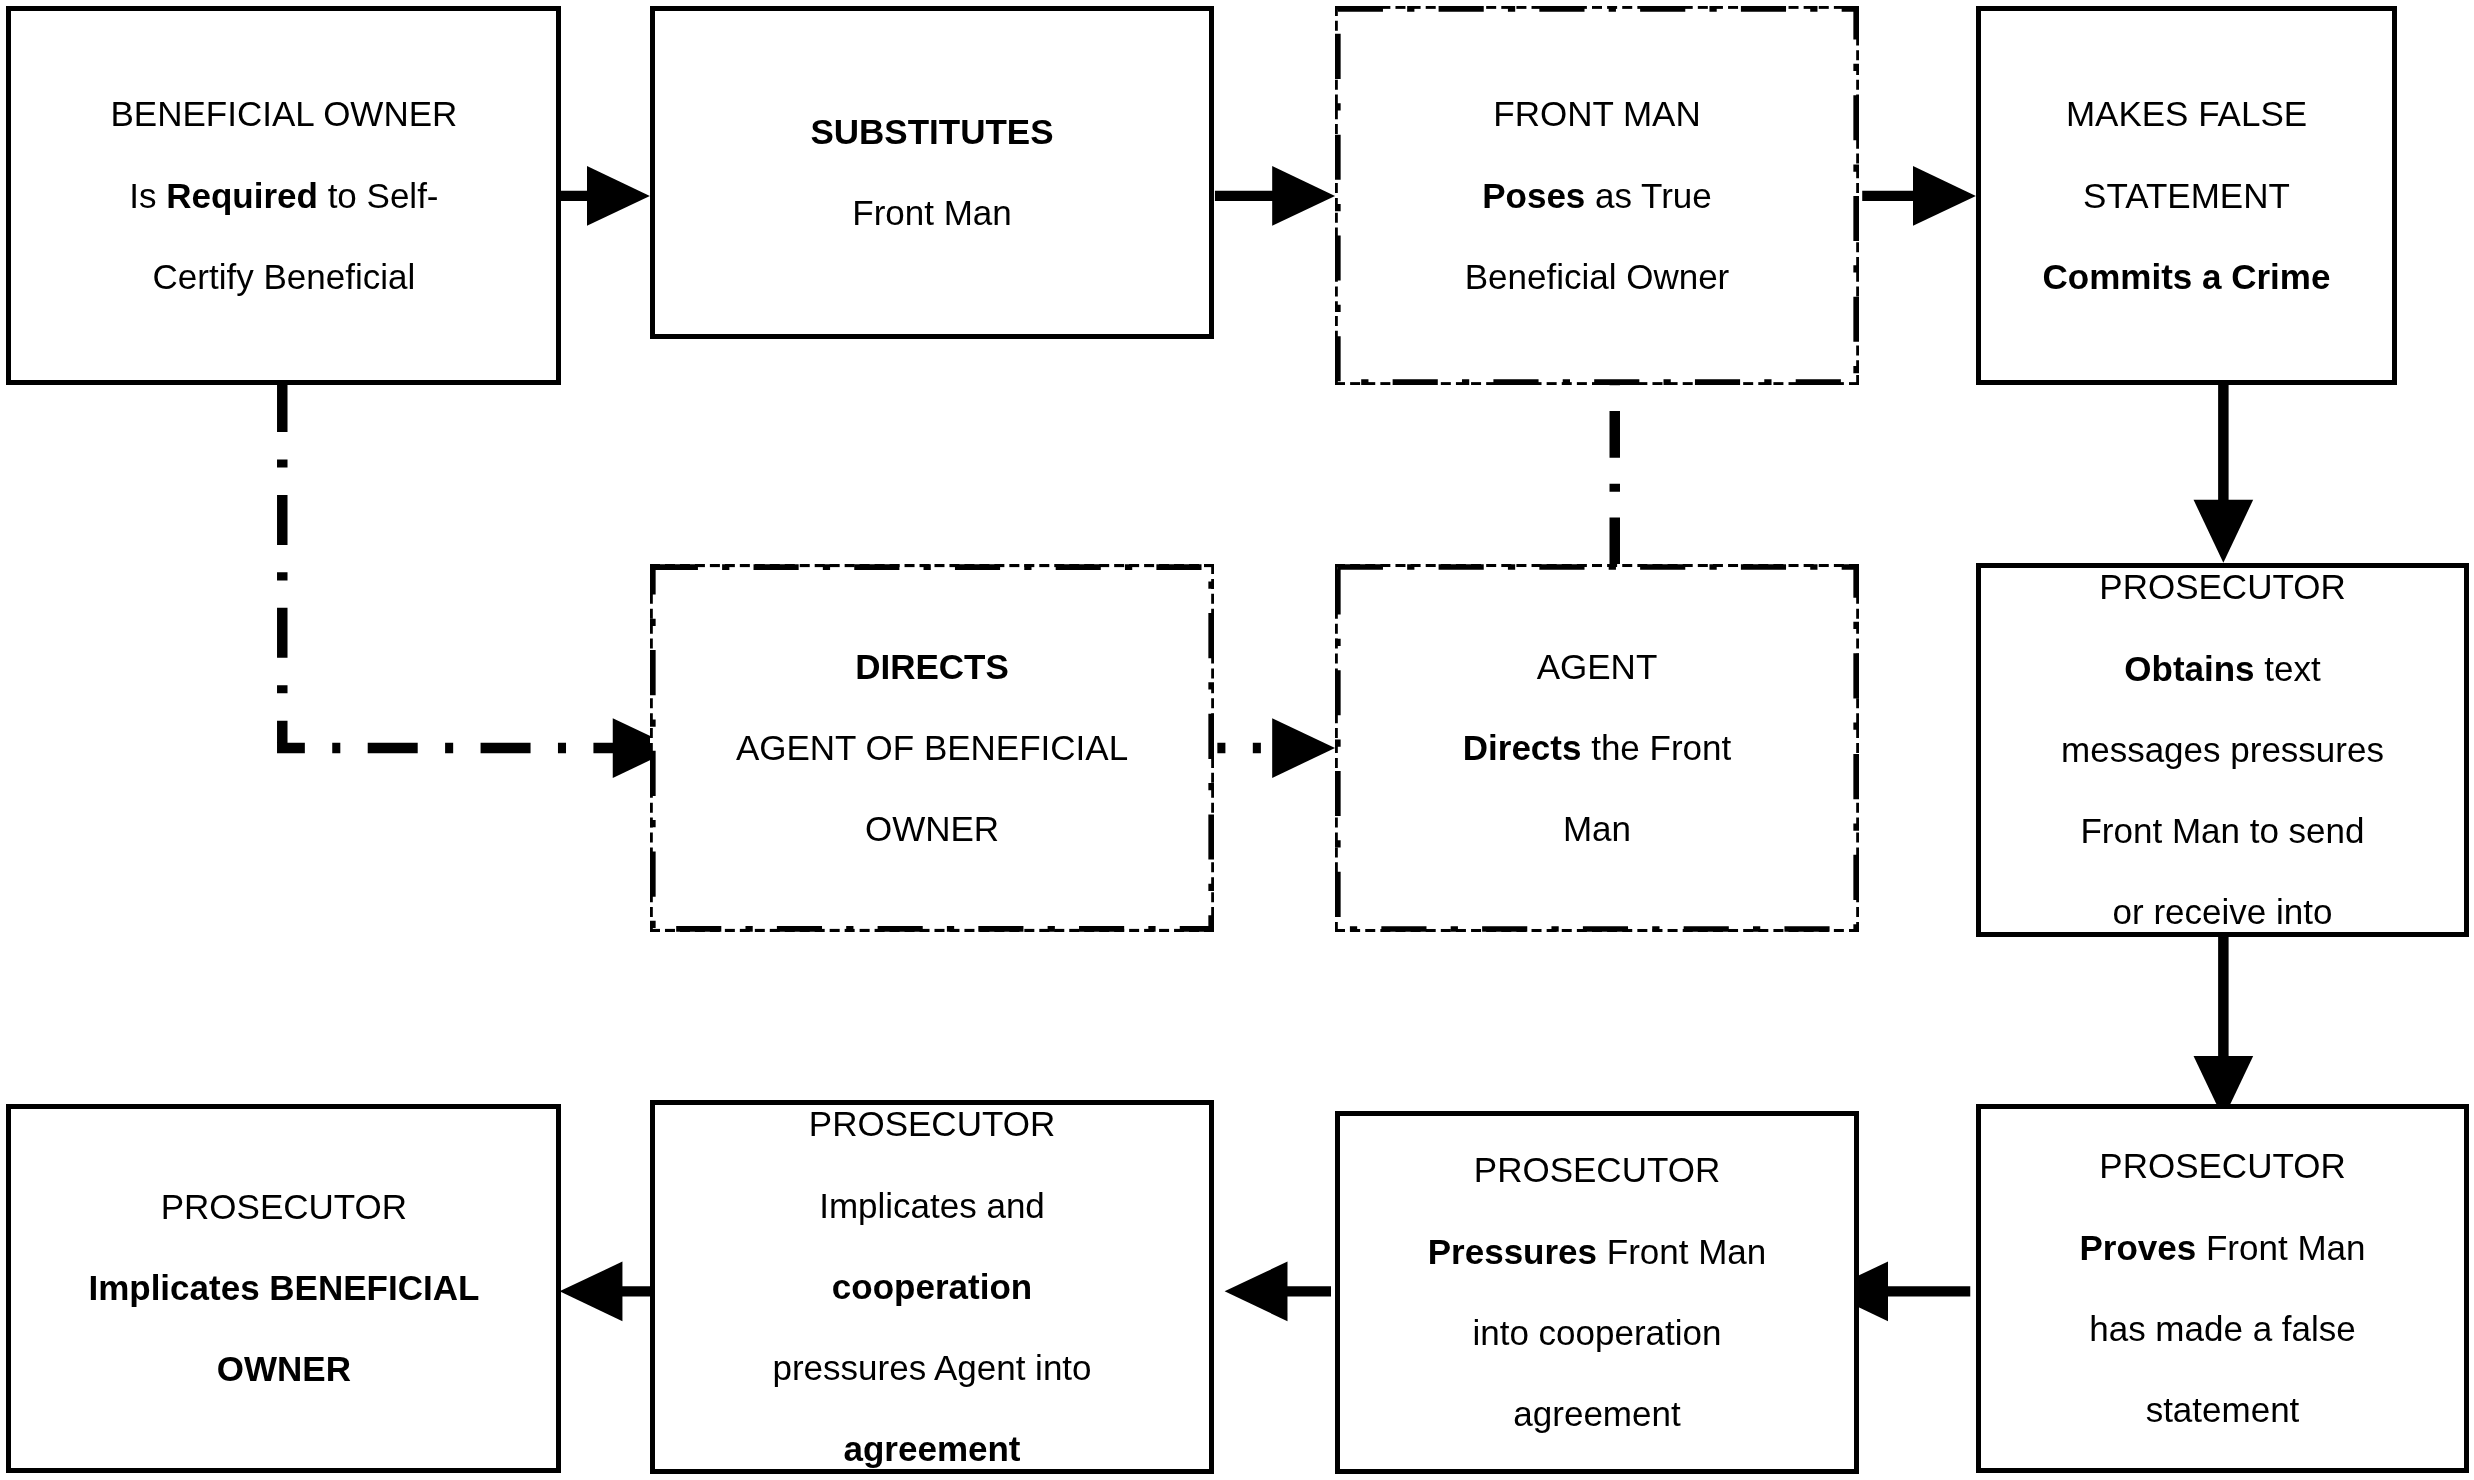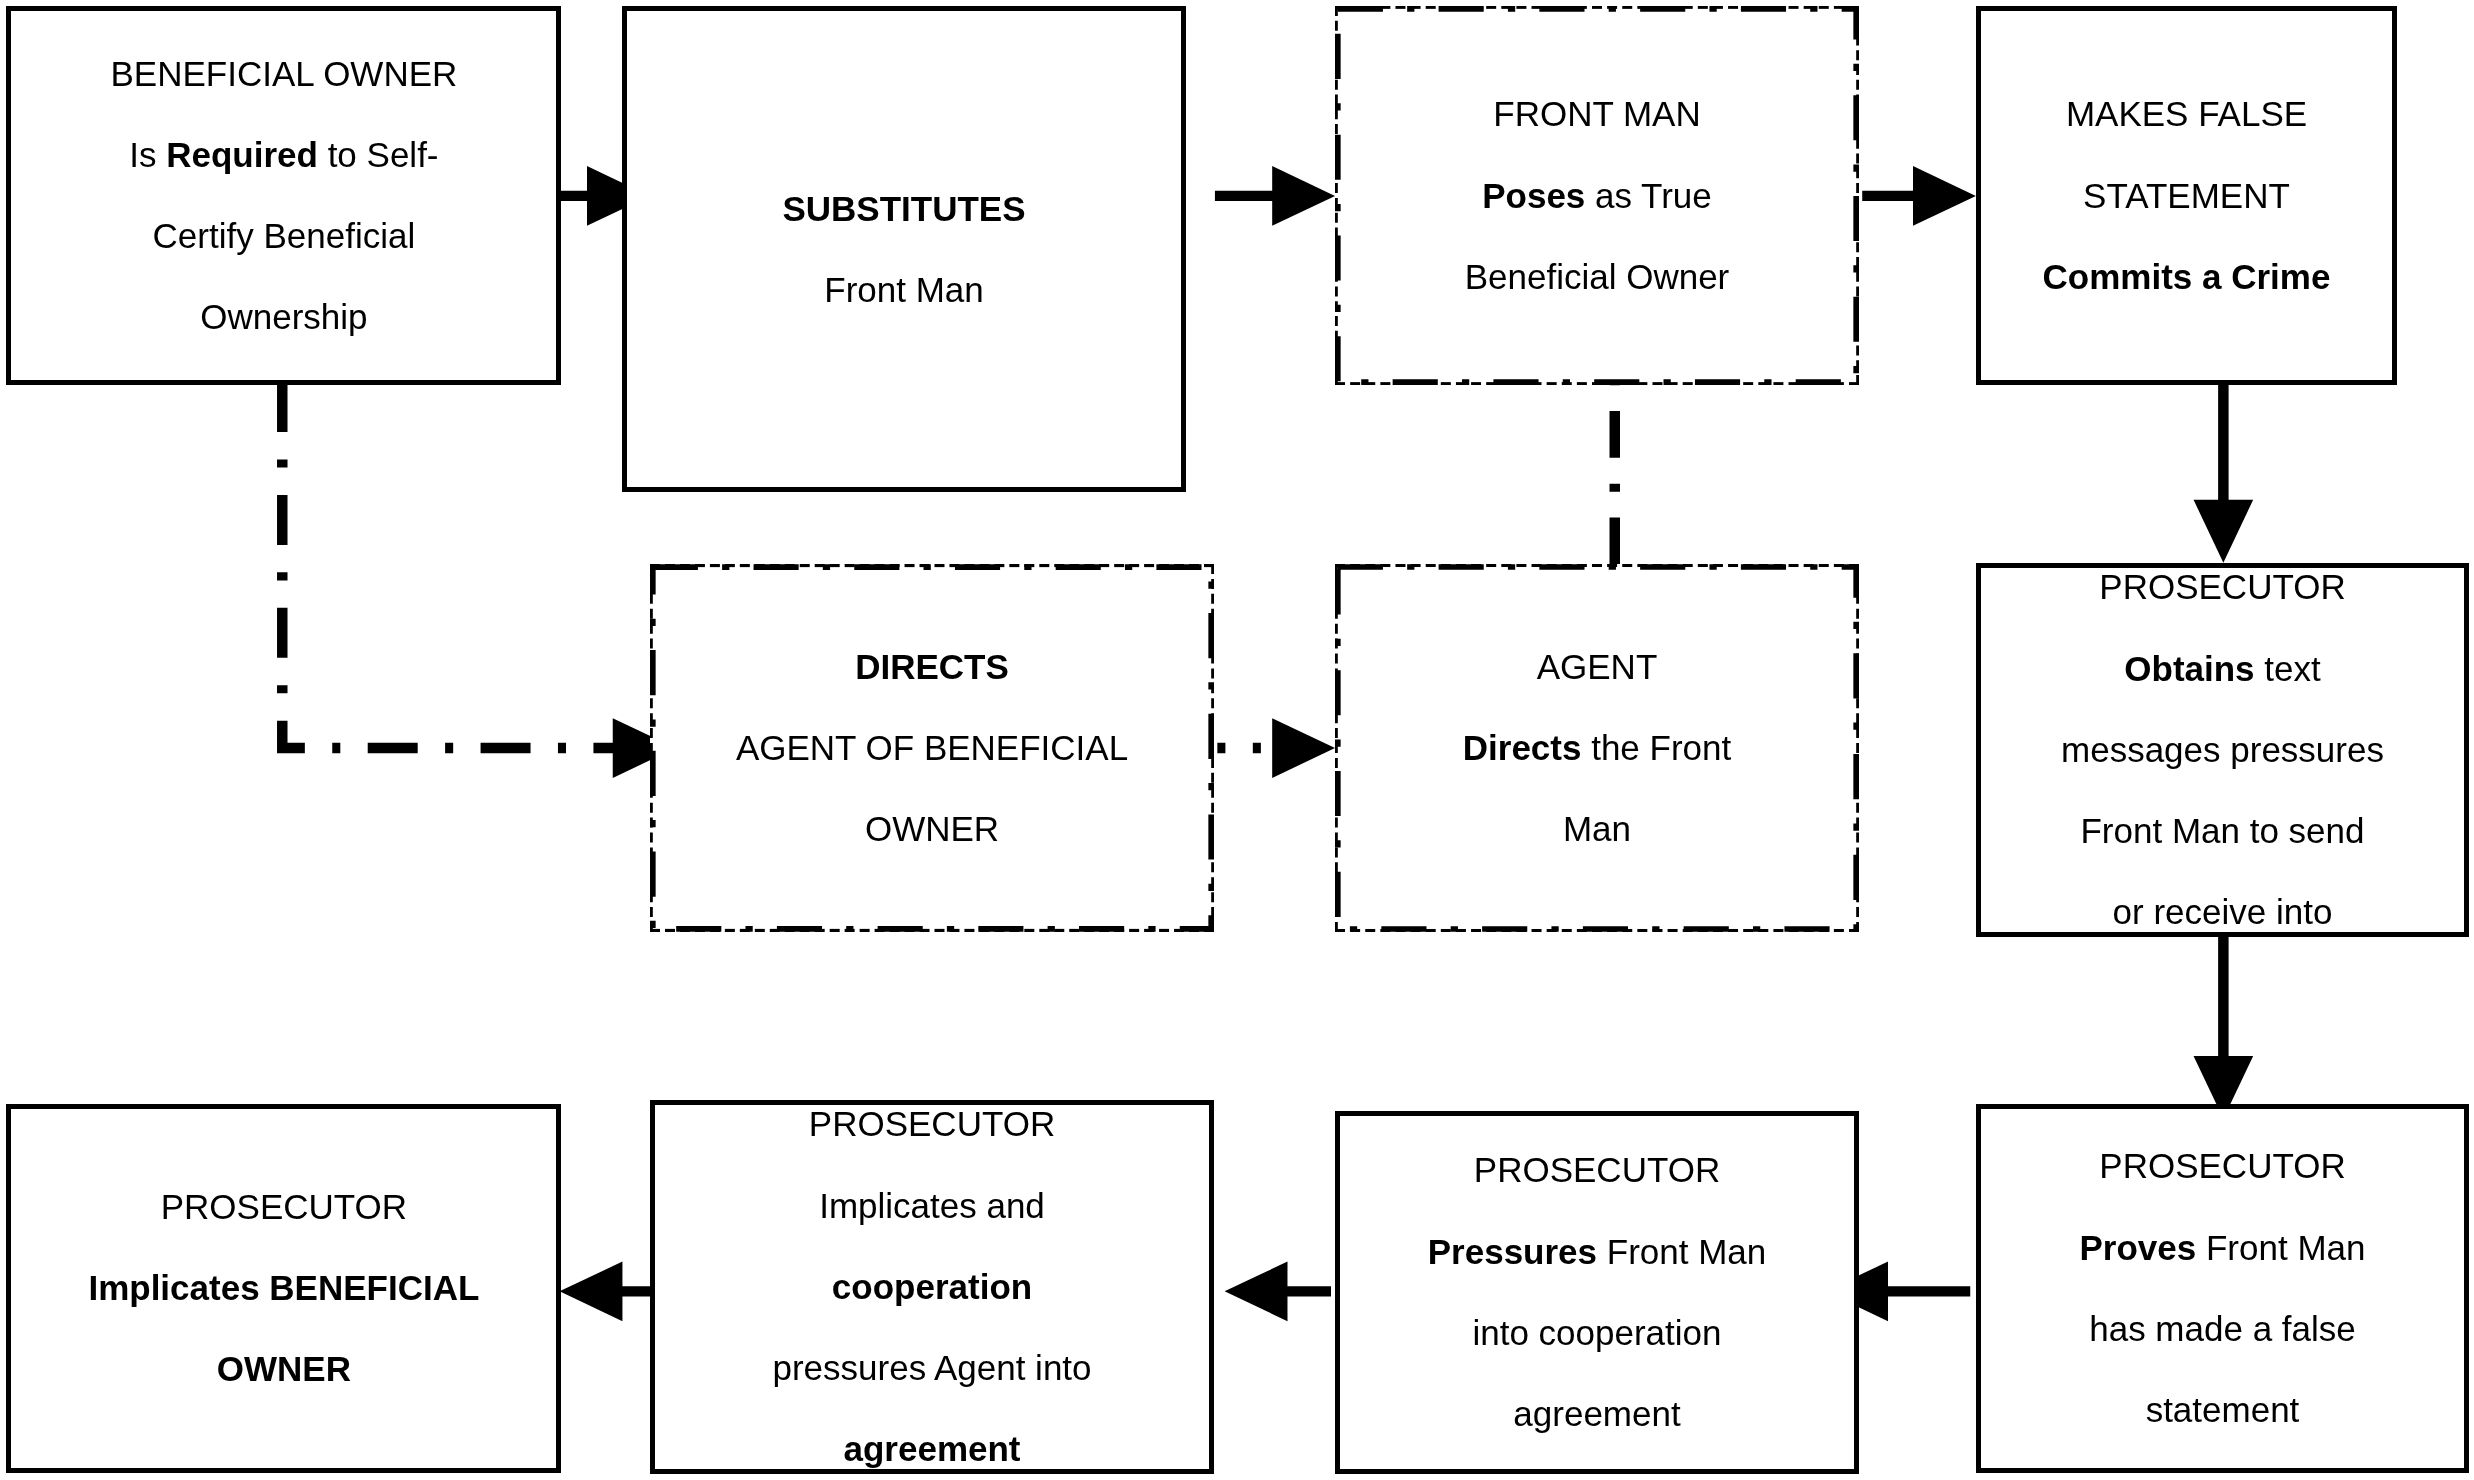--- a/index.html
+++ b/index.html
@@ -122,25 +122,24 @@
       <path d="M 2003,700 L 2003,330" stroke="#000" stroke-width="13" fill="none" stroke-dasharray="58 32 10 32" stroke-linecap="butt"></path>
       <path d="M1966,340 L2003,262 L2040,340 z" fill="#000"></path>
     </g>
   </svg>
 
   <div class="node solid" style="left:6.4px; top:6.4px; width:555px; height:379px;">
     <div class="txt">
       <div>BENEFICIAL OWNER</div>
       <div><span>Is </span><b>Required</b><span> to Self-</span></div>
       <div>Certify Beneficial</div>
-      <div>Ownership</div>
-    </div>
-  </div>
-
-  <div class="node solid" style="left:622px; top:6.4px; width:564px; height:486px;">
+    </div>
+  </div>
+
+  <div class="node solid" style="left:650px; top:6.4px; width:564px; height:333px;">
     <div class="txt">
       <div><b>SUBSTITUTES</b></div>
       <div>Front Man</div>
     </div>
   </div>
 
   <div class="node dashdot" style="left:1335px; top:6.4px; width:524px; height:379px;">
     <div class="txt">
       <div>FRONT MAN</div>
       <div><b>Poses</b><span> as True</span></div>

